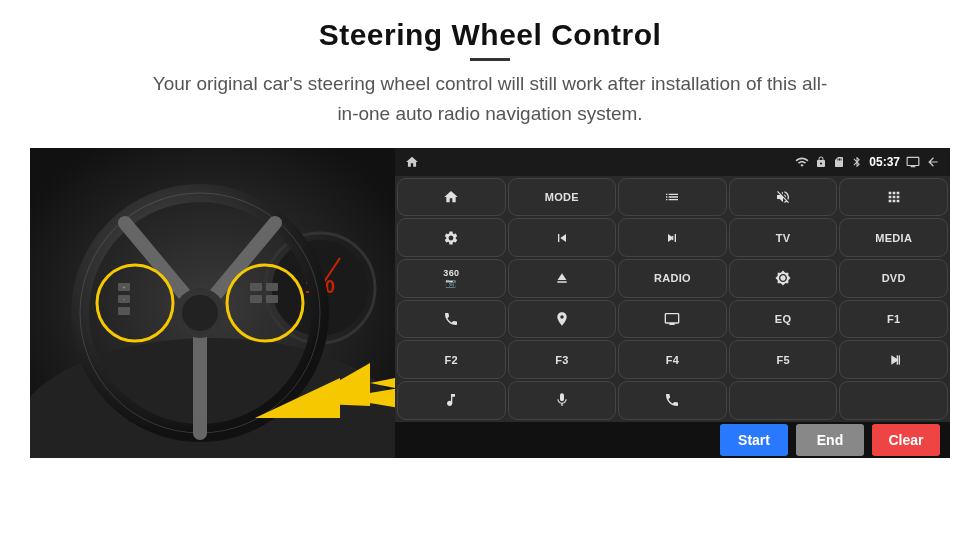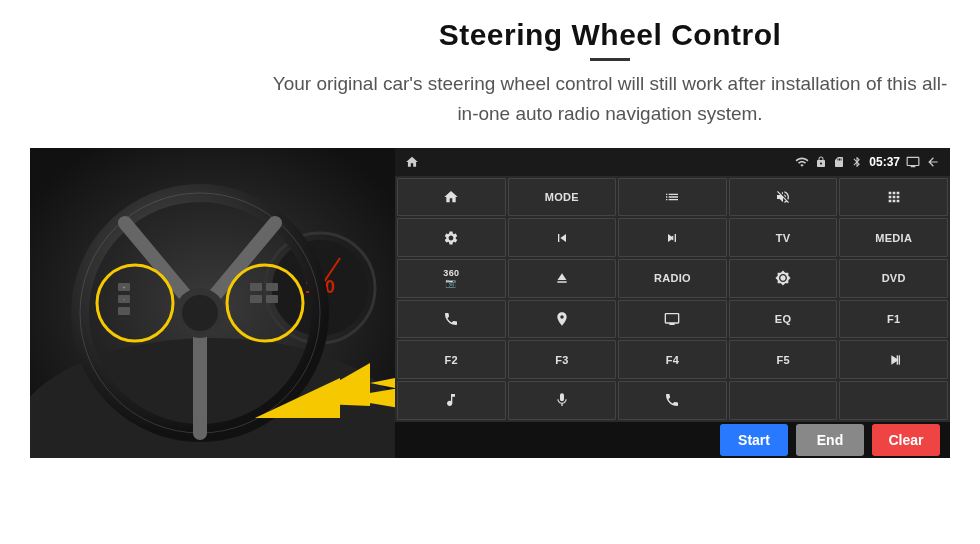--- a/index.html
+++ b/index.html
@@ -9,21 +9,21 @@
       font-family: Arial, sans-serif;
       background: #fff;
       overflow: hidden;
     }
 
     .page-wrapper {
       width: 980px;
       height: 544px;
       display: flex;
       flex-direction: column;
-      align-items: flex-end;
+      align-items: center;
       padding: 18px 30px 0;
     }
 
     .title-section {
       text-align: center;
       margin-bottom: 6px;
     }
 
     .main-title {
       font-size: 30px;
@@ -119,21 +119,21 @@
       border: 1px solid #444;
       color: #e0e0e0;
       display: flex;
       align-items: center;
       justify-content: center;
       font-size: 11px;
       font-weight: 600;
       cursor: pointer;
       text-align: center;
       letter-spacing: 0.3px;
-      border-radius: 1px;
+      border-radius: 9px;
     }
 
     .grid-btn svg {
       width: 16px;
       height: 16px;
       fill: #e0e0e0;
     }
 
     
     .bottom-bar {

